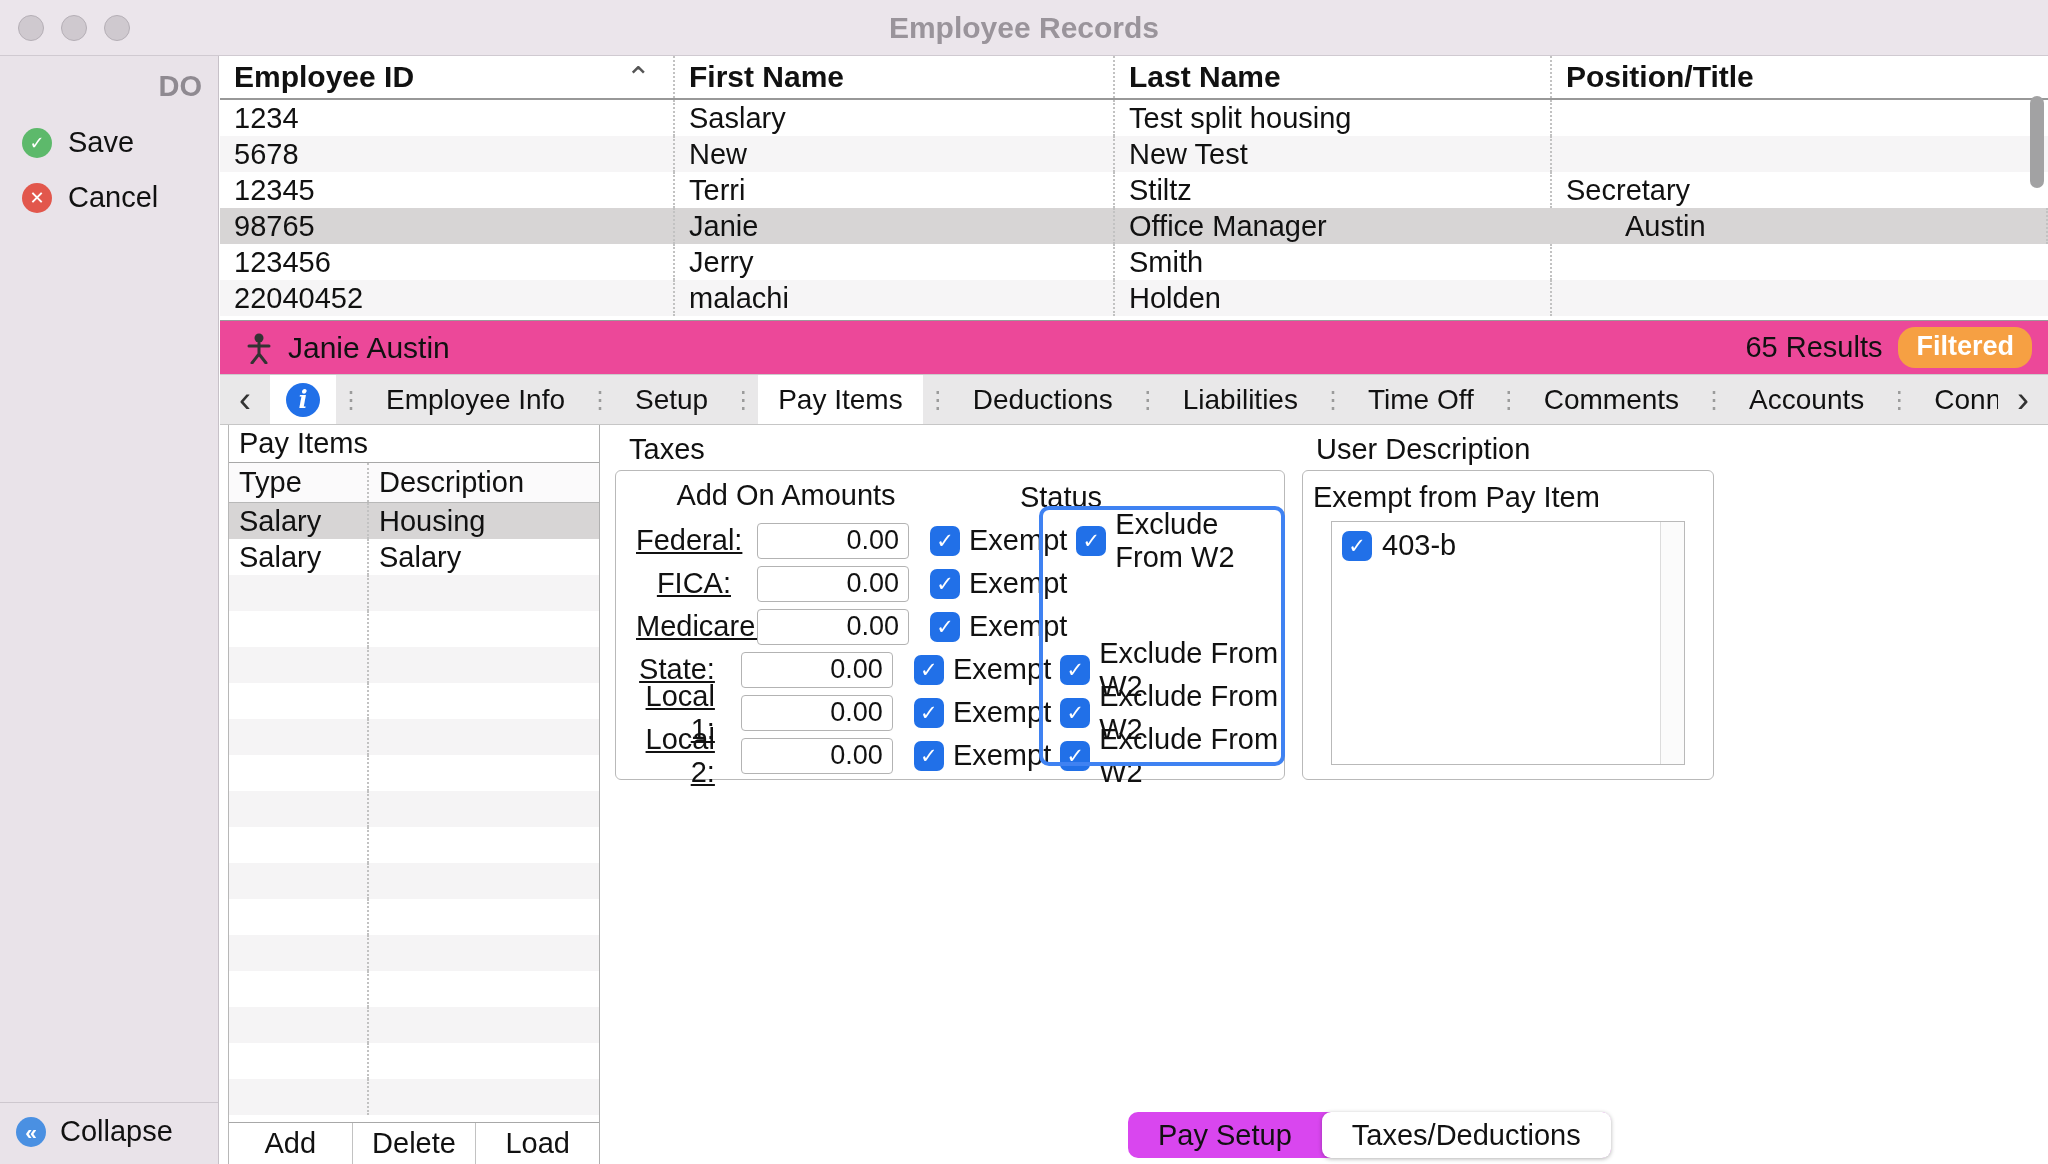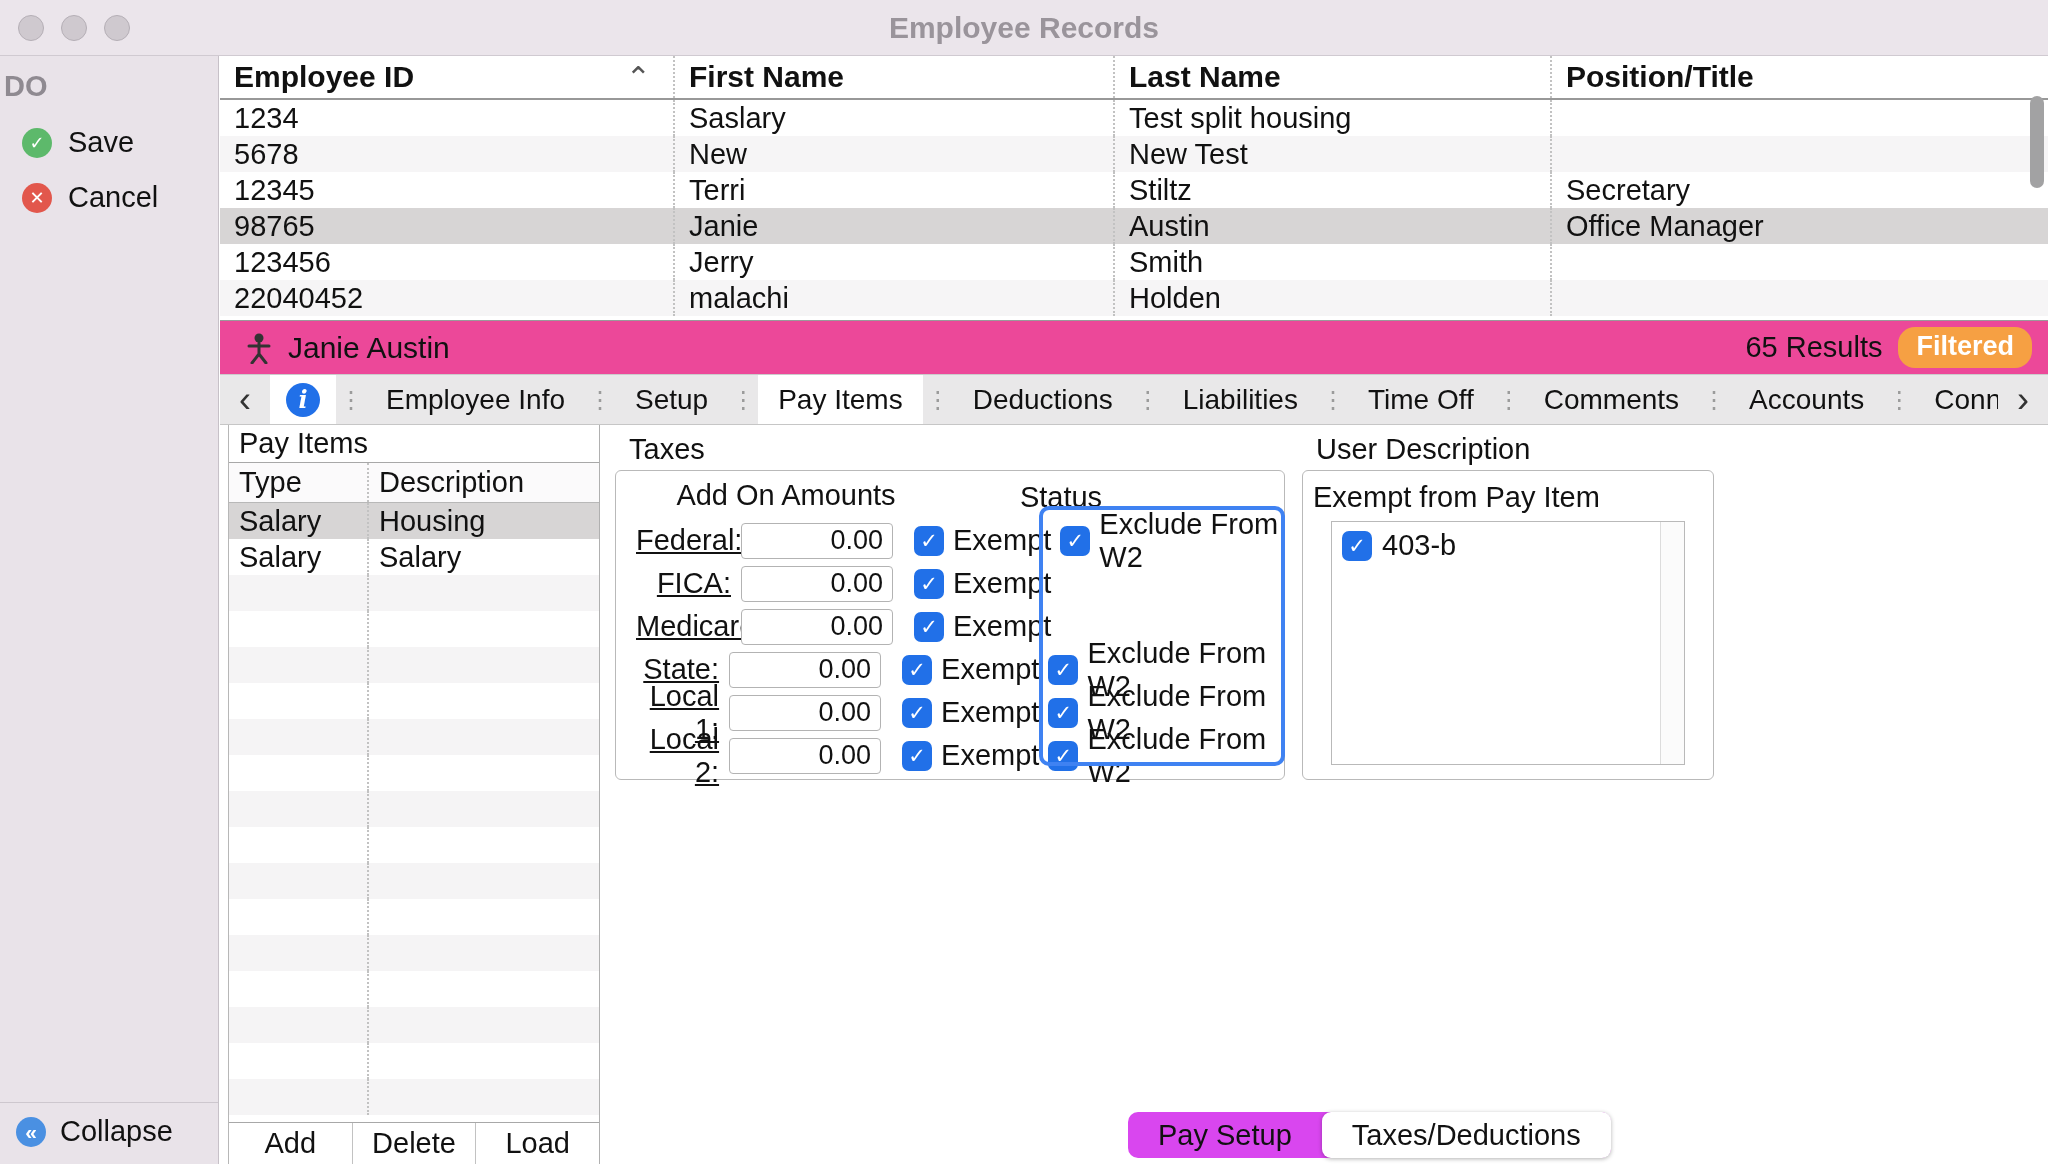--- a/index.html
+++ b/index.html
@@ -11,21 +11,21 @@
   
   .titlebar { position:absolute; top:0; left:0; right:0; height:56px;
     background:var(--titlebar-bg,#ebe5eb); border-bottom:1px solid #d0cad1;
     display:flex; align-items:center; justify-content:center; }
   .traffic { position:absolute; left:18px; top:15px; display:flex; gap:17px; }
   .tl { width:26px; height:26px; border-radius:50%; background:#cfc9cf; border:1px solid #b5afb6; }
   .window-title { font-weight:bold; font-size:30px; color:#9a949b; }
   
   .sidebar { position:absolute; top:56px; left:0; width:219px; bottom:0;
     background:var(--sidebar-bg,#e9e3e9); border-right:1px solid #c7c1c8; }
-  .sidebar-header { text-align:left; color:#8f8a91; font-weight:bold; padding:14px 4px 12px; }
+  .sidebar-header { text-align:right; color:#8f8a91; font-weight:bold; padding:14px 16px 12px; }
   .side-item { display:flex; align-items:center; gap:16px; padding:11px 0 11px 22px; cursor:default; }
   .circle-icon { width:30px; height:30px; border-radius:50%; color:#fff;
     display:flex; align-items:center; justify-content:center; font-size:18px; font-weight:bold; flex:0 0 auto; }
   .icon-save { background:var(--save-green,#5db96b); }
   .icon-cancel { background:var(--cancel-red,#e2574c); }
   .icon-collapse { background:var(--collapse-blue,#4a90e2); font-size:21px; }
   .collapse-row { position:absolute; bottom:0; left:0; right:0; border-top:1px solid #cdc7ce;
     padding:12px 0 16px 16px; display:flex; gap:14px; align-items:center; }
   
   .main { position:absolute; top:56px; left:220px; right:0; bottom:0; background:#fff; }
@@ -83,21 +83,21 @@
   .group-label { height:35px; display:flex; align-items:flex-end; padding:0 0 4px 14px; }
   .group-box { position:relative; border:1px solid #b9b9b9; border-radius:6px; background:#fff; }
   .taxes-group { left:395px; top:10px; width:670px; }
   .taxes-group .group-box { width:670px; height:310px; }
   .addon-header { position:absolute; left:55px; top:8px; width:230px; text-align:center; }
   .status-header { position:absolute; left:380px; top:10px; width:130px; text-align:center; }
   .tax-rows { position:absolute; left:0; right:0; top:48px; }
   .tax-row { display:flex; align-items:center; height:43px; padding-left:20px; }
   .tax-label { width:95px; text-align:right;text-decoration:underline; }
   .tax-input { width:152px; height:36px; border:1px solid #b3b3b3; border-radius:4px;
-    text-align:right; padding:0 9px; font-family:"Liberation Sans",sans-serif; font-size:27px; color:#111; margin-left:10px; }
+    text-align:right; padding:0 9px; font-family:"Liberation Sans",sans-serif; font-size:27px; color:#111; margin-left:26px; }
   .cb-group { display:flex; align-items:center; gap:9px; }
   .exempt-group { margin-left:21px; width:145px; }
   .exclude { margin-left:9px; }
   .cb { width:30px; height:30px; border-radius:7px; background:var(--checkbox-blue,#2170e8);
     color:#fff; display:inline-flex; align-items:center; justify-content:center;
     font-size:21px; font-weight:bold; flex:0 0 auto; }
   .focus-ring { position:absolute; left:423px; top:35px; width:246px; height:260px;
     border:4px solid var(--focus-ring,#3f82f2); border-radius:10px; pointer-events:none; }
   .ud-group { left:1082px; top:10px; width:412px; }
   .ud-group .group-box { width:412px; height:310px; }
@@ -174,22 +174,22 @@
         </div>
         <div class="emp-row">
           <div class="cell c0">12345</div>
           <div class="cell c1">Terri</div>
           <div class="cell c2">Stiltz</div>
           <div class="cell c3">Secretary</div>
         </div>
         <div class="emp-row selected">
           <div class="cell c0">98765</div>
           <div class="cell c1">Janie</div>
+          <div class="cell c3">Office Manager</div>
           <div class="cell c2">Austin</div>
-          <div class="cell c3">Office Manager</div>
         </div>
         <div class="emp-row">
           <div class="cell c0">123456</div>
           <div class="cell c1">Jerry</div>
           <div class="cell c2">Smith</div>
           <div class="cell c3"></div>
         </div>
         <div class="emp-row">
           <div class="cell c0">22040452</div>
           <div class="cell c1">malachi</div>

